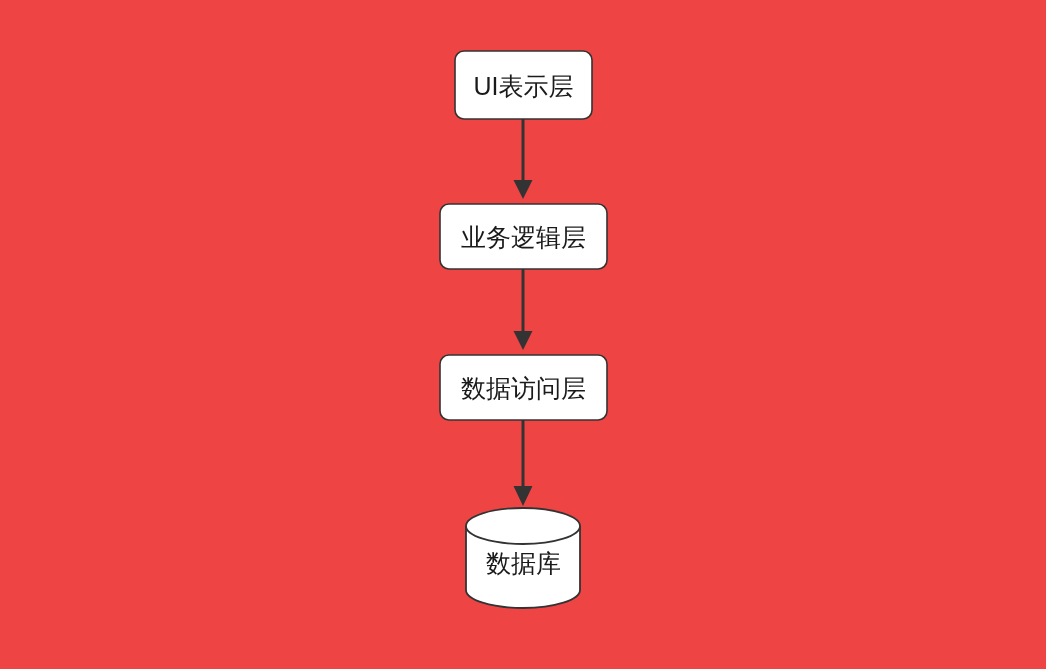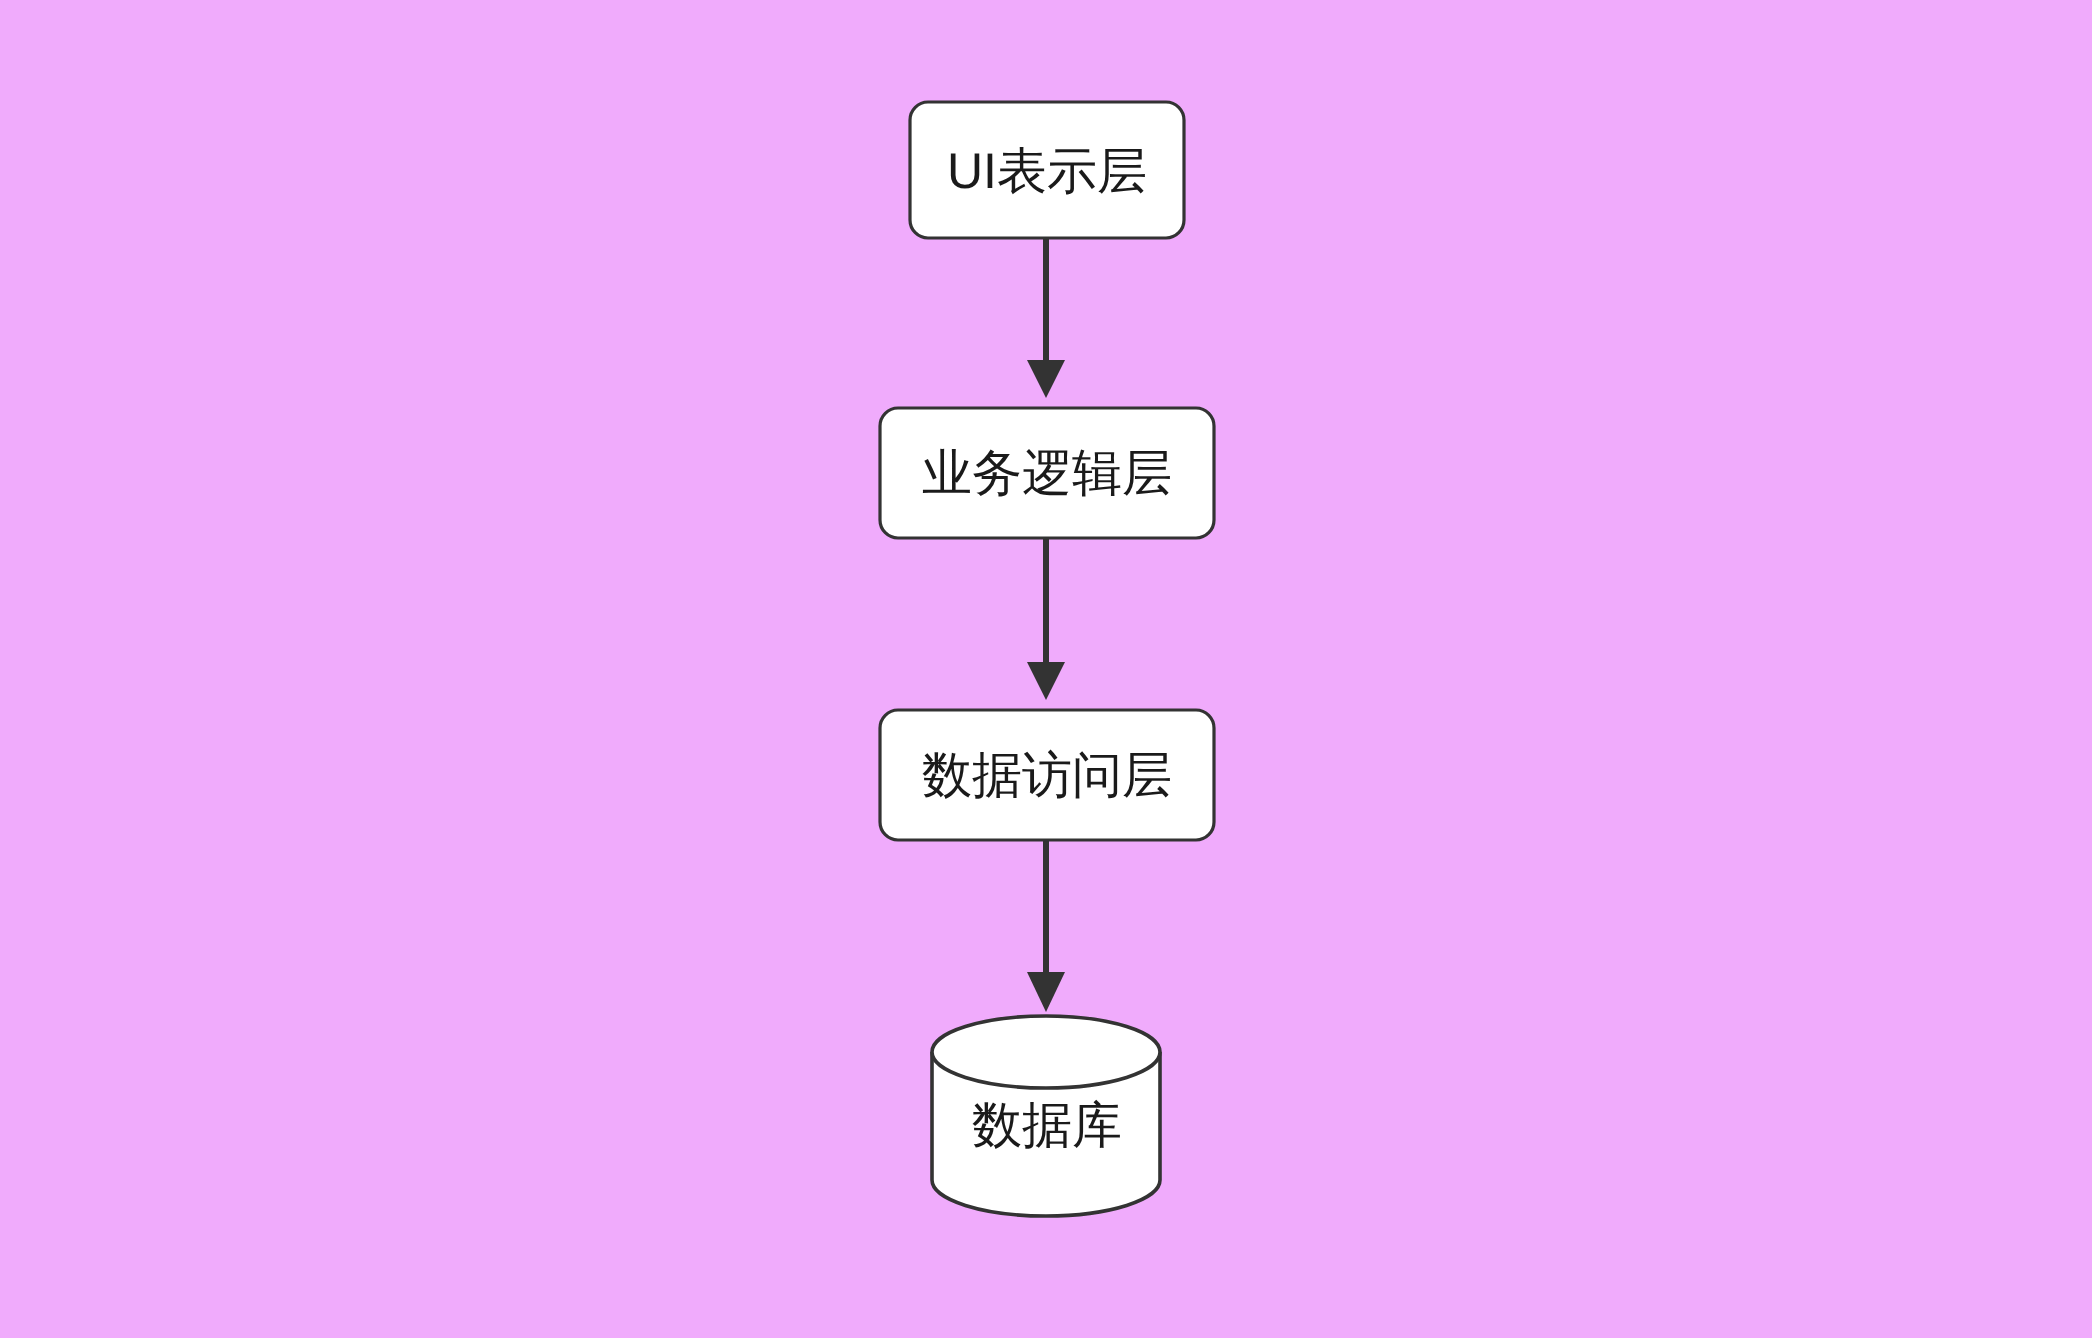--- a/index.html
+++ b/index.html
@@ -11,21 +11,21 @@
   body {
     width: 1046px;
     height: 669px;
     overflow: hidden;
     font-family: "Liberation Sans", "DejaVu Sans", sans-serif;
   }
   #diagram-root {
     position: relative;
     width: 1046px;
     height: 669px;
-    background: #f0abfc;
+    background: #ef4444;
   }
   #flow-svg {
     display: block;
     width: 1046px;
     height: 669px;
   }
   .node-shape {
     fill: #ffffff;
     stroke: #333333;
     stroke-width: 1.6;

